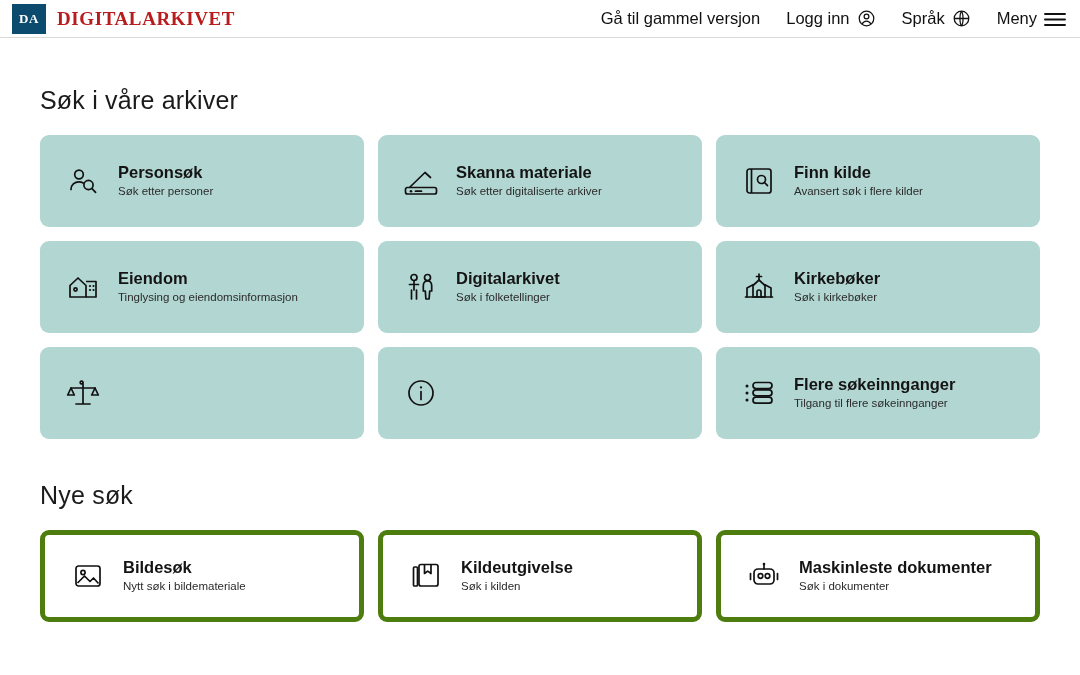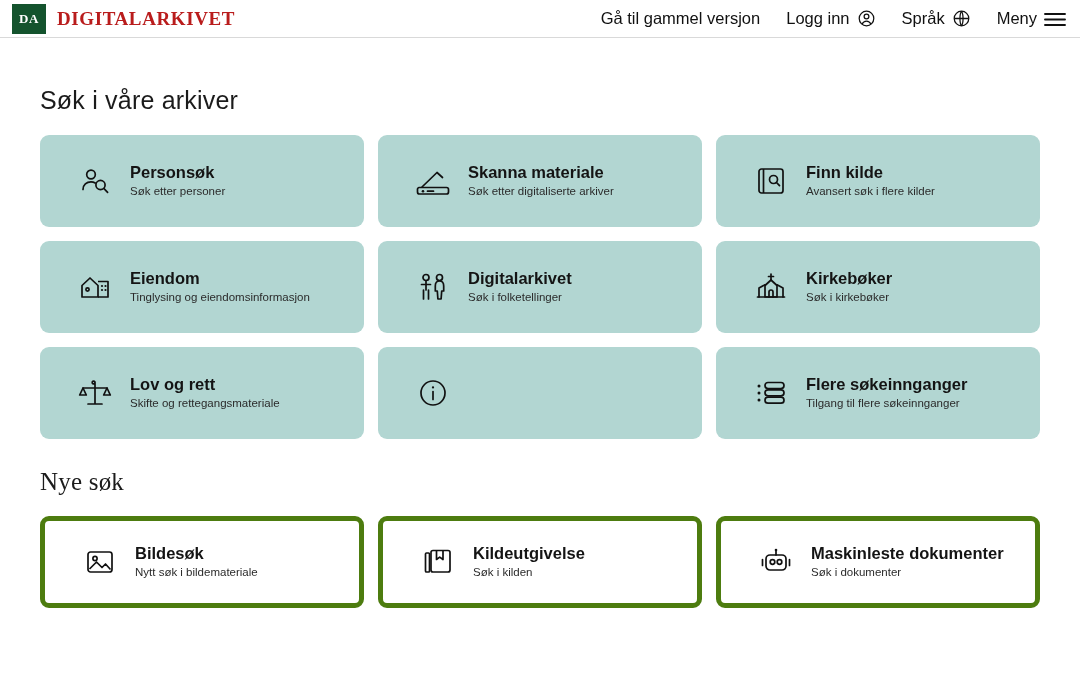--- a/index.html
+++ b/index.html
@@ -22,21 +22,21 @@
     background: #fff;
   }
   .brand {
     display: flex;
     align-items: center;
     gap: 11px;
   }
   .brand-mark {
     width: 34px;
     height: 30px;
-    background: #14532d;
+    background: #0c4a6e;
     color: #ffffff;
     font-weight: bold;
     font-size: 13px;
     letter-spacing: 0.5px;
     display: flex;
     align-items: center;
     justify-content: center;
     font-family: "Liberation Serif", serif;
   }
   .brand-title {
@@ -69,36 +69,35 @@
   }
   .section-title {
     font-size: 25px;
     font-weight: normal;
     color: #1b1b1b;
     margin-top: 48px;
     margin-bottom: 20px;
     letter-spacing: 0.2px;
   }
   .section-title.second {
-    margin-top: 29px;
+    margin-top: 42px;
     margin-bottom: 20px;
-    font-family: Liberation Serif, serif;
   }
   .grid {
     display: grid;
     grid-template-columns: repeat(3, 1fr);
     gap: 14px 14px;
   }
   .card {
     height: 92px;
     border-radius: 9px;
     display: flex;
     align-items: center;
     gap: 16px;
-    padding: 0 22px 0 36px;
+    padding: 0 22px 0 24px;
     cursor: pointer;
   }
   .card.teal { background: #b2d6d2; }
   .card.white {
     background: #ffffff;
     border: 5px solid #4d7c0f;
   }
   .card-icon {
     width: 38px;
     height: 38px;
@@ -267,24 +266,20 @@
     </div>
 
     <div class="card teal">
       <div class="card-icon">
         <svg width="34" height="32" viewBox="0 0 34 32" fill="none" stroke="#111" stroke-width="1.7" stroke-linecap="round" stroke-linejoin="round">
           <path d="M17 5v22M10 27h14M5 11h24M17 5.5a1.4 1.4 0 1 0 0 .1z"></path>
           <path d="M5 11l-3.3 7h6.6z"></path>
           <path d="M29 11l-3.3 7h6.6z"></path>
         </svg>
       </div>
-      <div class="card-text">
-        <div class="card-title">Lov og rett</div>
-        <div class="card-sub">Skifte og rettegangsmateriale</div>
-      </div>
     </div>
 
     <div class="card teal">
       <div class="card-icon">
         <svg width="32" height="32" viewBox="0 0 32 32" fill="none" stroke="#111" stroke-width="1.7" stroke-linecap="round">
           <circle cx="16" cy="16" r="12"></circle>
           <path d="M16 14.5v8"></path>
           <circle cx="16" cy="10.4" r="1.15" fill="#111" stroke="none"></circle>
         </svg>
       </div>

